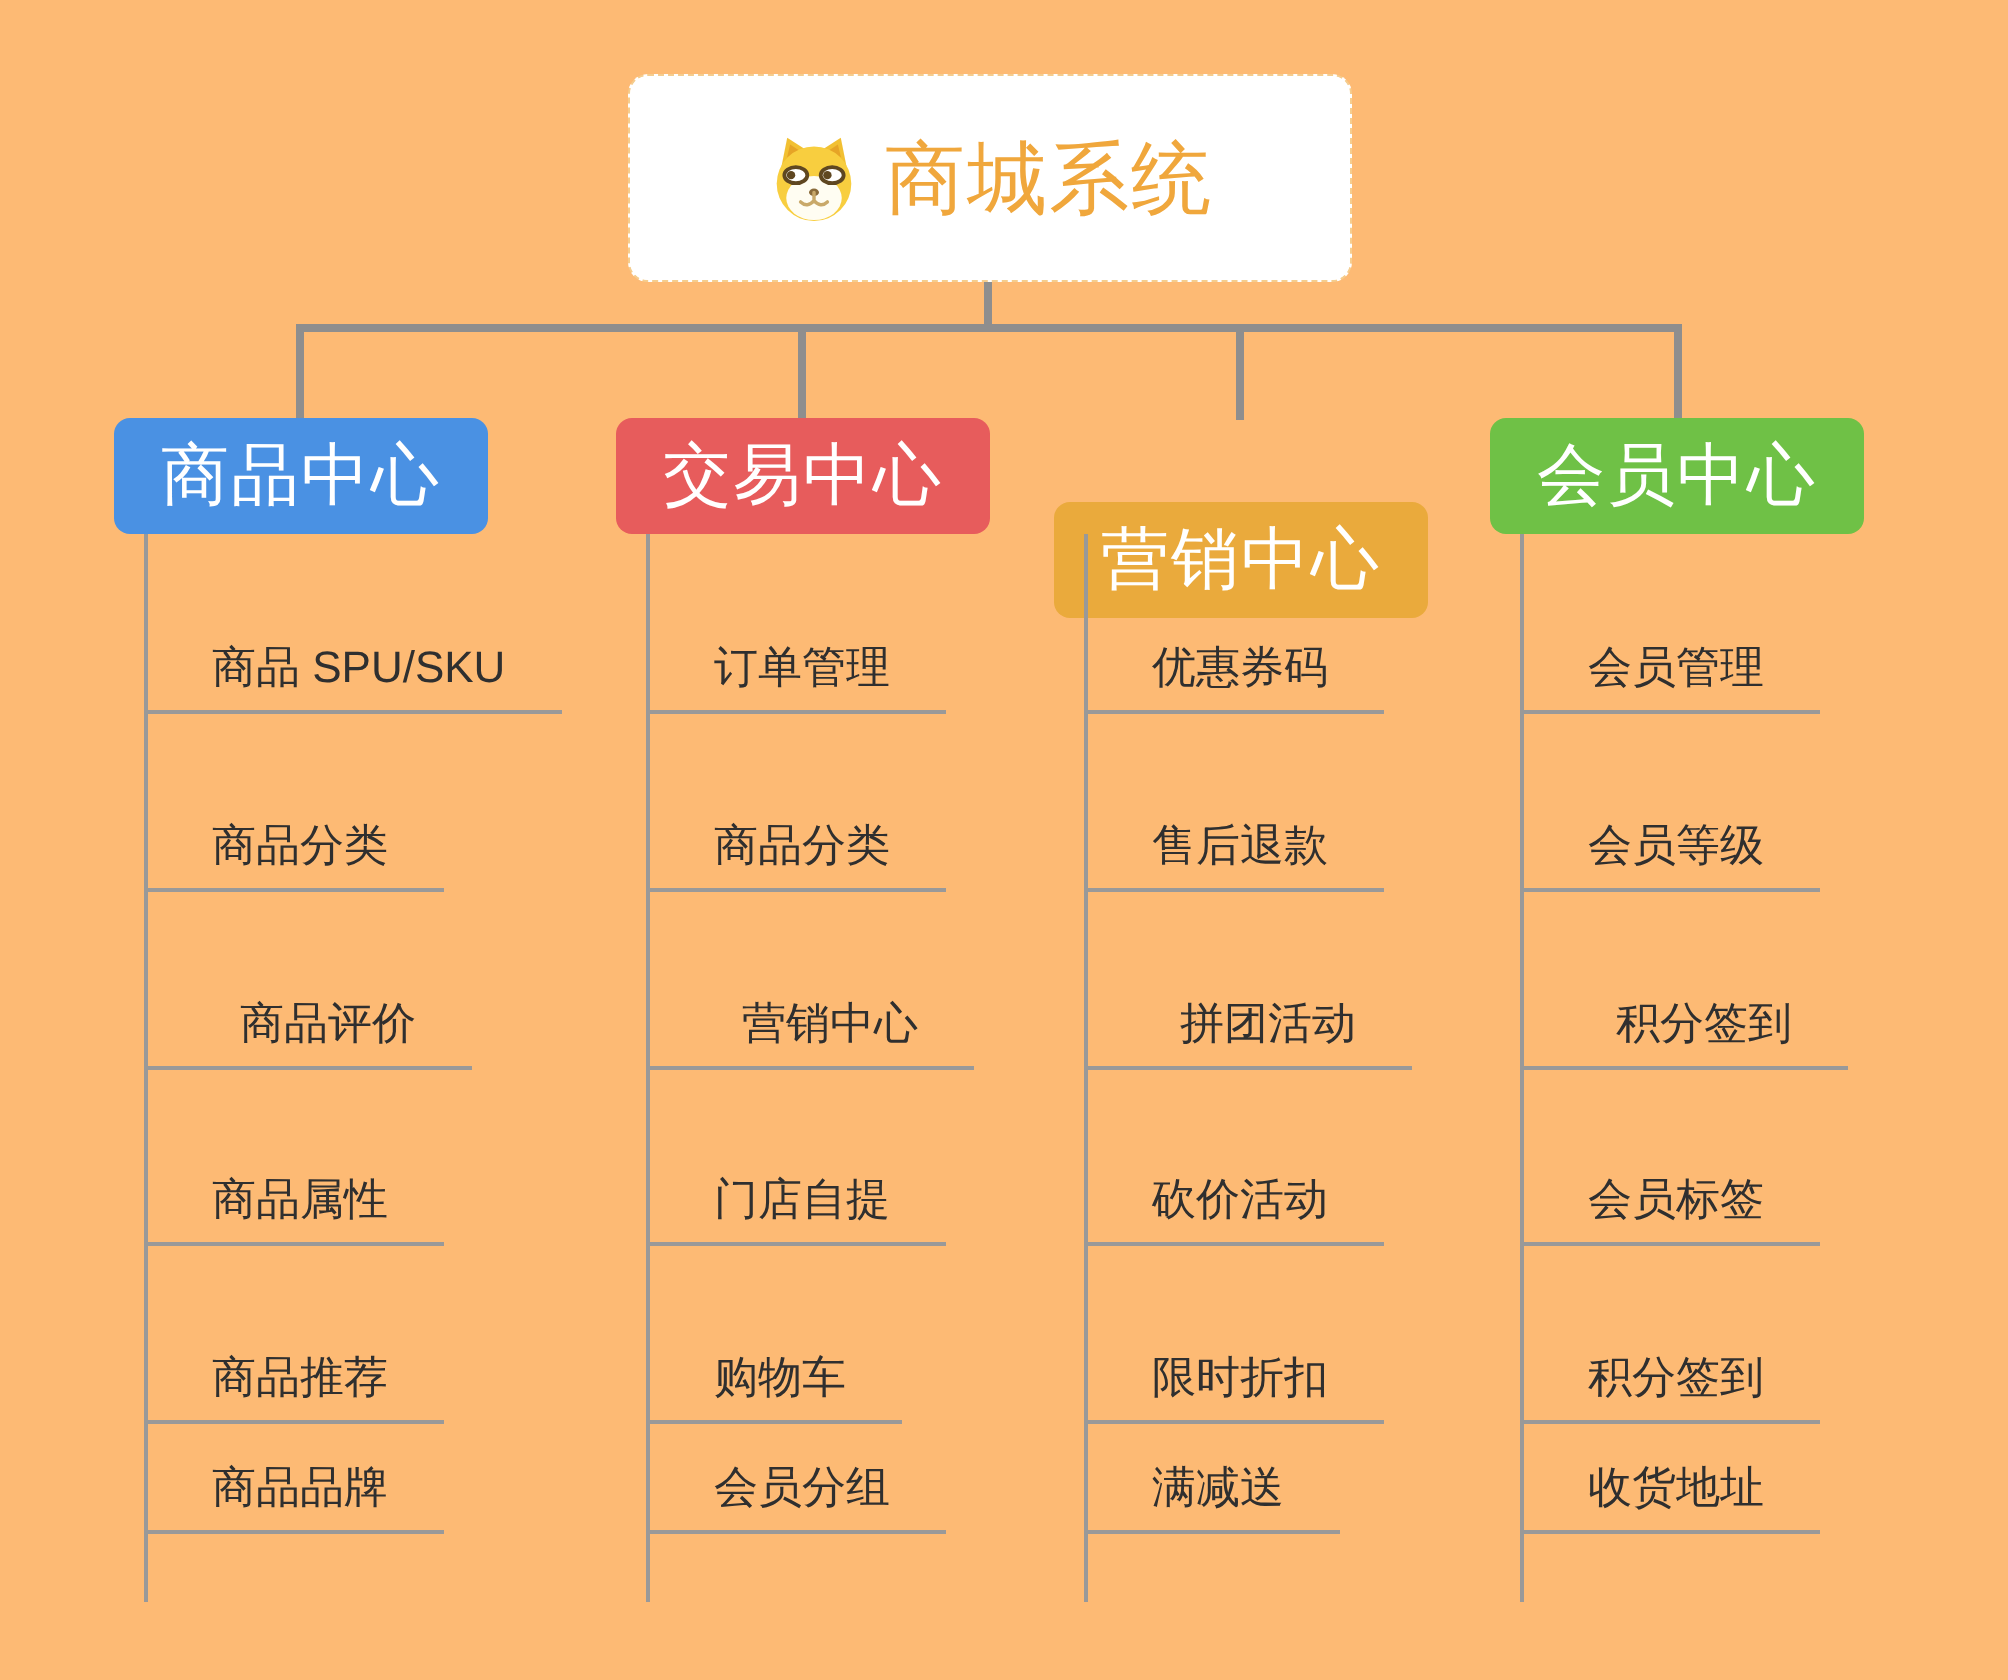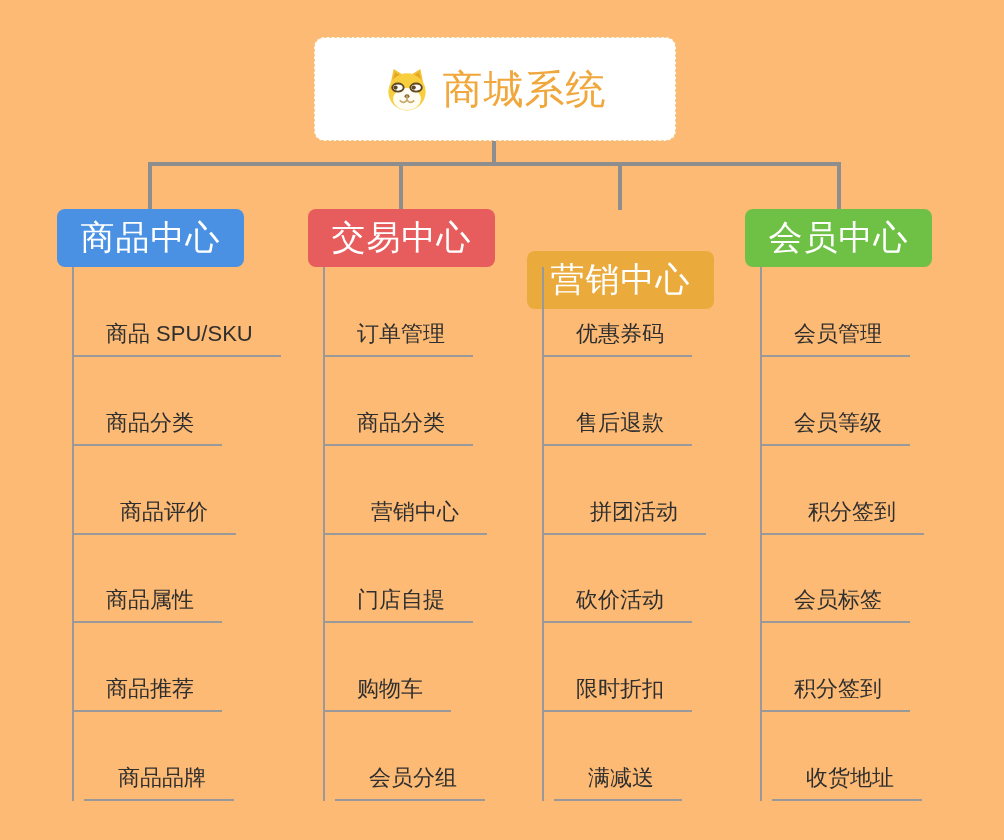--- a/index.html
+++ b/index.html
@@ -85,21 +85,21 @@
     white-space: nowrap;
     padding: 0 28px 6px 34px;
     border-bottom: 2px solid #999999;
     cursor: pointer;
   }
   .leaf-0 { top: 110px; }
   .leaf-1 { top: 199px; text-align: right; }
   .leaf-2 { top: 288px; padding-left: 48px; }
   .leaf-3 { top: 376px; }
   .leaf-4 { top: 465px; }
-  .leaf-5 { top: 554px; margin-left: 12px; }
+  .leaf-5 { top: 520px; }
 
   .doge-icon-wrap { display: flex; align-items: center; }
 </style>
 </head>
 <body>
 
 <div id="canvas">
 
   <div class="root-node">
     <span class="doge-icon-wrap">

